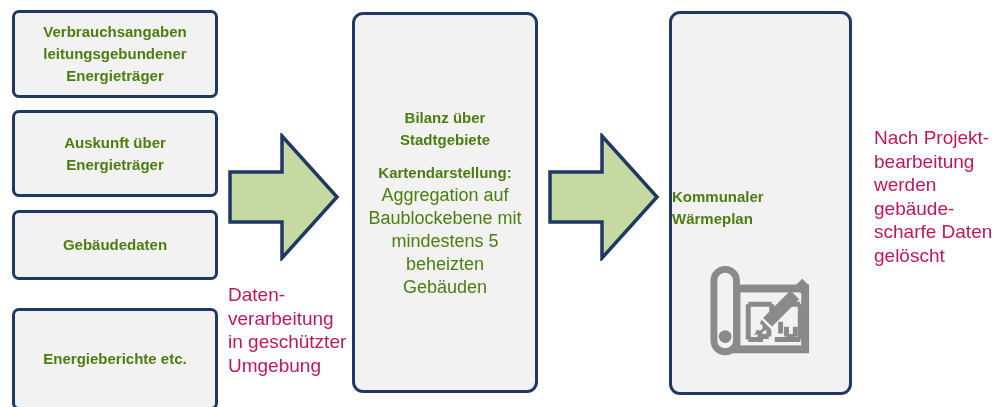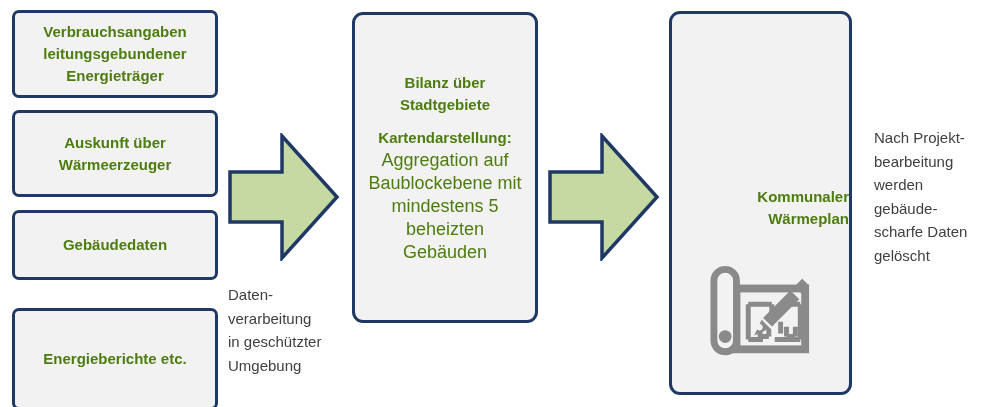--- a/index.html
+++ b/index.html
@@ -28,21 +28,21 @@
     border-radius: 7px;
   }
   .box-label {
     font-size: 15px;
     line-height: 22px;
     font-weight: 700;
     white-space: pre-line;
   }
   .process-box {
     left: 352px; top: 12px;
-    width: 186px; height: 311px;
+    width: 186px; height: 381px;
     border-radius: 11px;
     flex-direction: column;
     padding: 0 8px;
   }
   .process-title {
     font-size: 15px;
     line-height: 22px;
     font-weight: 700;
     white-space: pre-line;
   }
@@ -60,59 +60,59 @@
     white-space: pre-line;
   }
   .output-box {
     left: 669px; top: 11px;
     width: 183px; height: 384px;
     border-radius: 11px;
   }
   .output-title {
     position: absolute;
     top: 172px; left: 0; right: 0;
-    text-align: right;
+    text-align: left;
     font-size: 15px;
     line-height: 22px;
     font-weight: 700;
     white-space: pre-line;
   }
   .output-icon {
     position: absolute;
     top: 250px; left: 50%;
     transform: translateX(-50%);
   }
   .arrow {
     position: absolute;
     top: 133px;
   }
   .note {
     position: absolute;
-    color: #404040;
-    font-size: 15px;
+    color: #be185d;
+    font-size: 19px;
     line-height: 23.5px;
     font-weight: 400;
     white-space: pre-line;
   }
   .note-left { left: 228px; top: 283px; width: 130px; }
   .note-right { left: 874px; top: 126px; width: 126px; }
 </style>
 </head>
 <body>
 
 <div class="canvas">
 
   <div class="box input-box" style="top:10px;height:88px">
     <span class="box-label">Verbrauchsangaben
 leitungsgebundener
 Energieträger</span>
   </div>
   <div class="box input-box" style="top:110px;height:87px">
     <span class="box-label">Auskunft über
-Wärmeerzeuger</span>
+Energieträger</span>
   </div>
   <div class="box input-box" style="top:210px;height:70px">
     <span class="box-label">Gebäudedaten</span>
   </div>
   <div class="box input-box" style="top:308px;height:102px">
     <span class="box-label">Energieberichte etc.</span>
   </div>
 
   <svg class="arrow" style="left:228px" width="112" height="128" viewBox="0 0 112 128">
     <polygon points="2,39 54,39 54,3 109,64 54,125 54,89 2,89" fill="#c7d9a2" stroke="#1f3864" stroke-width="3.5" stroke-linejoin="miter"></polygon>

